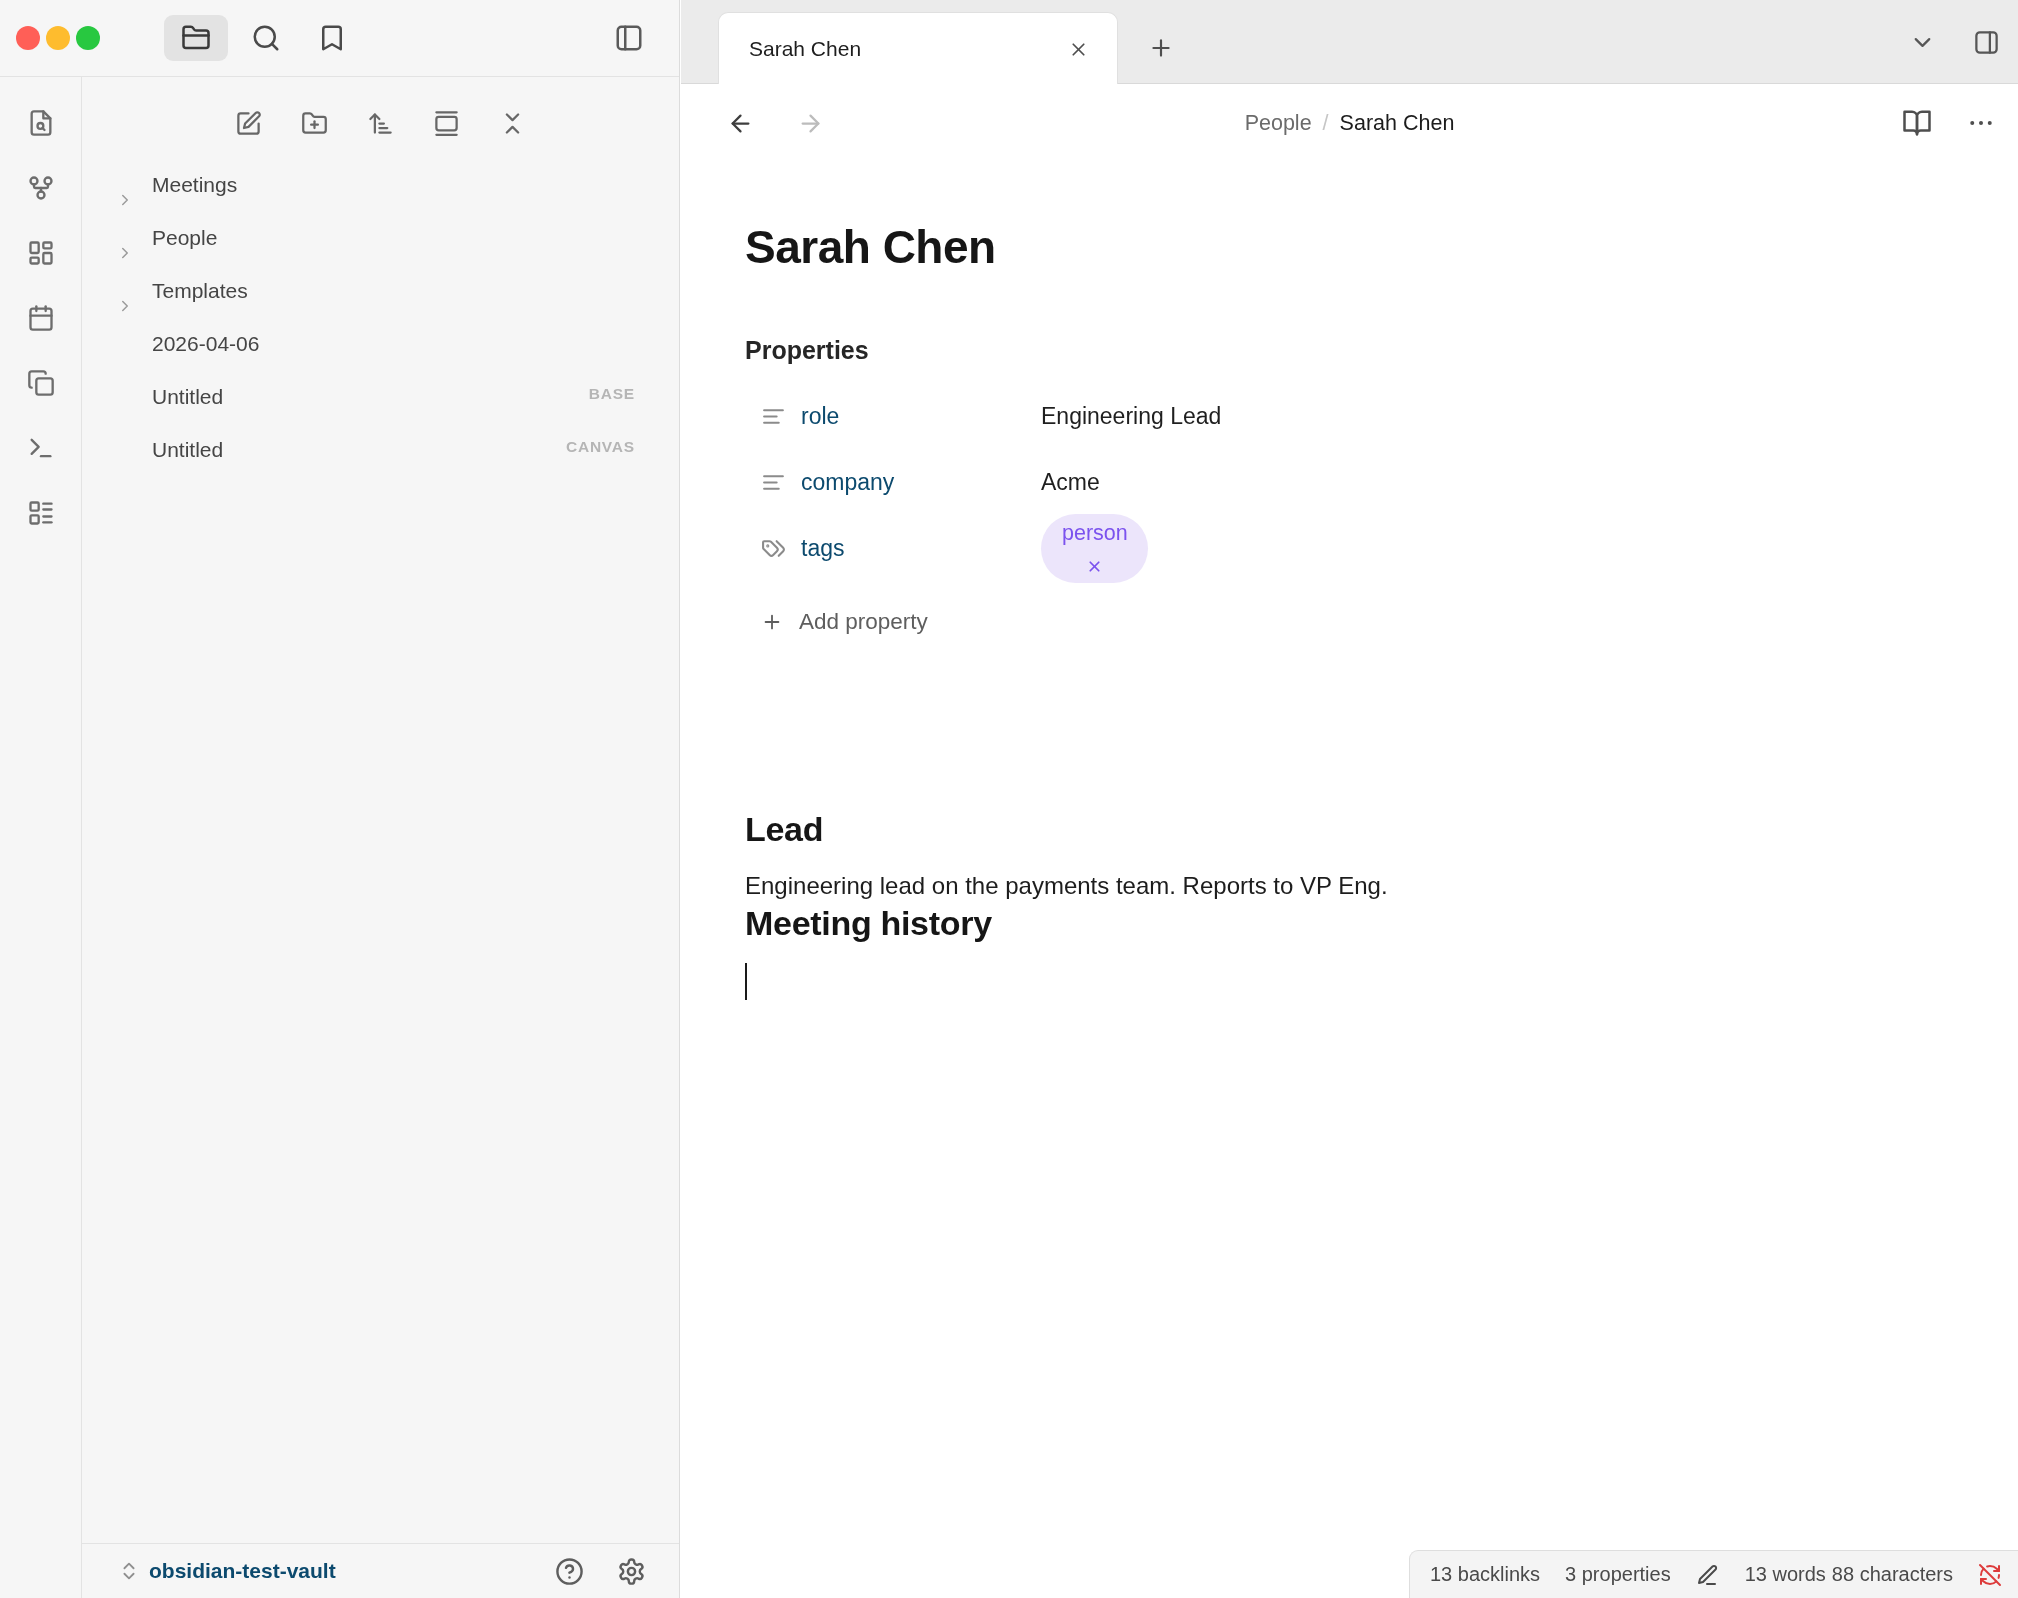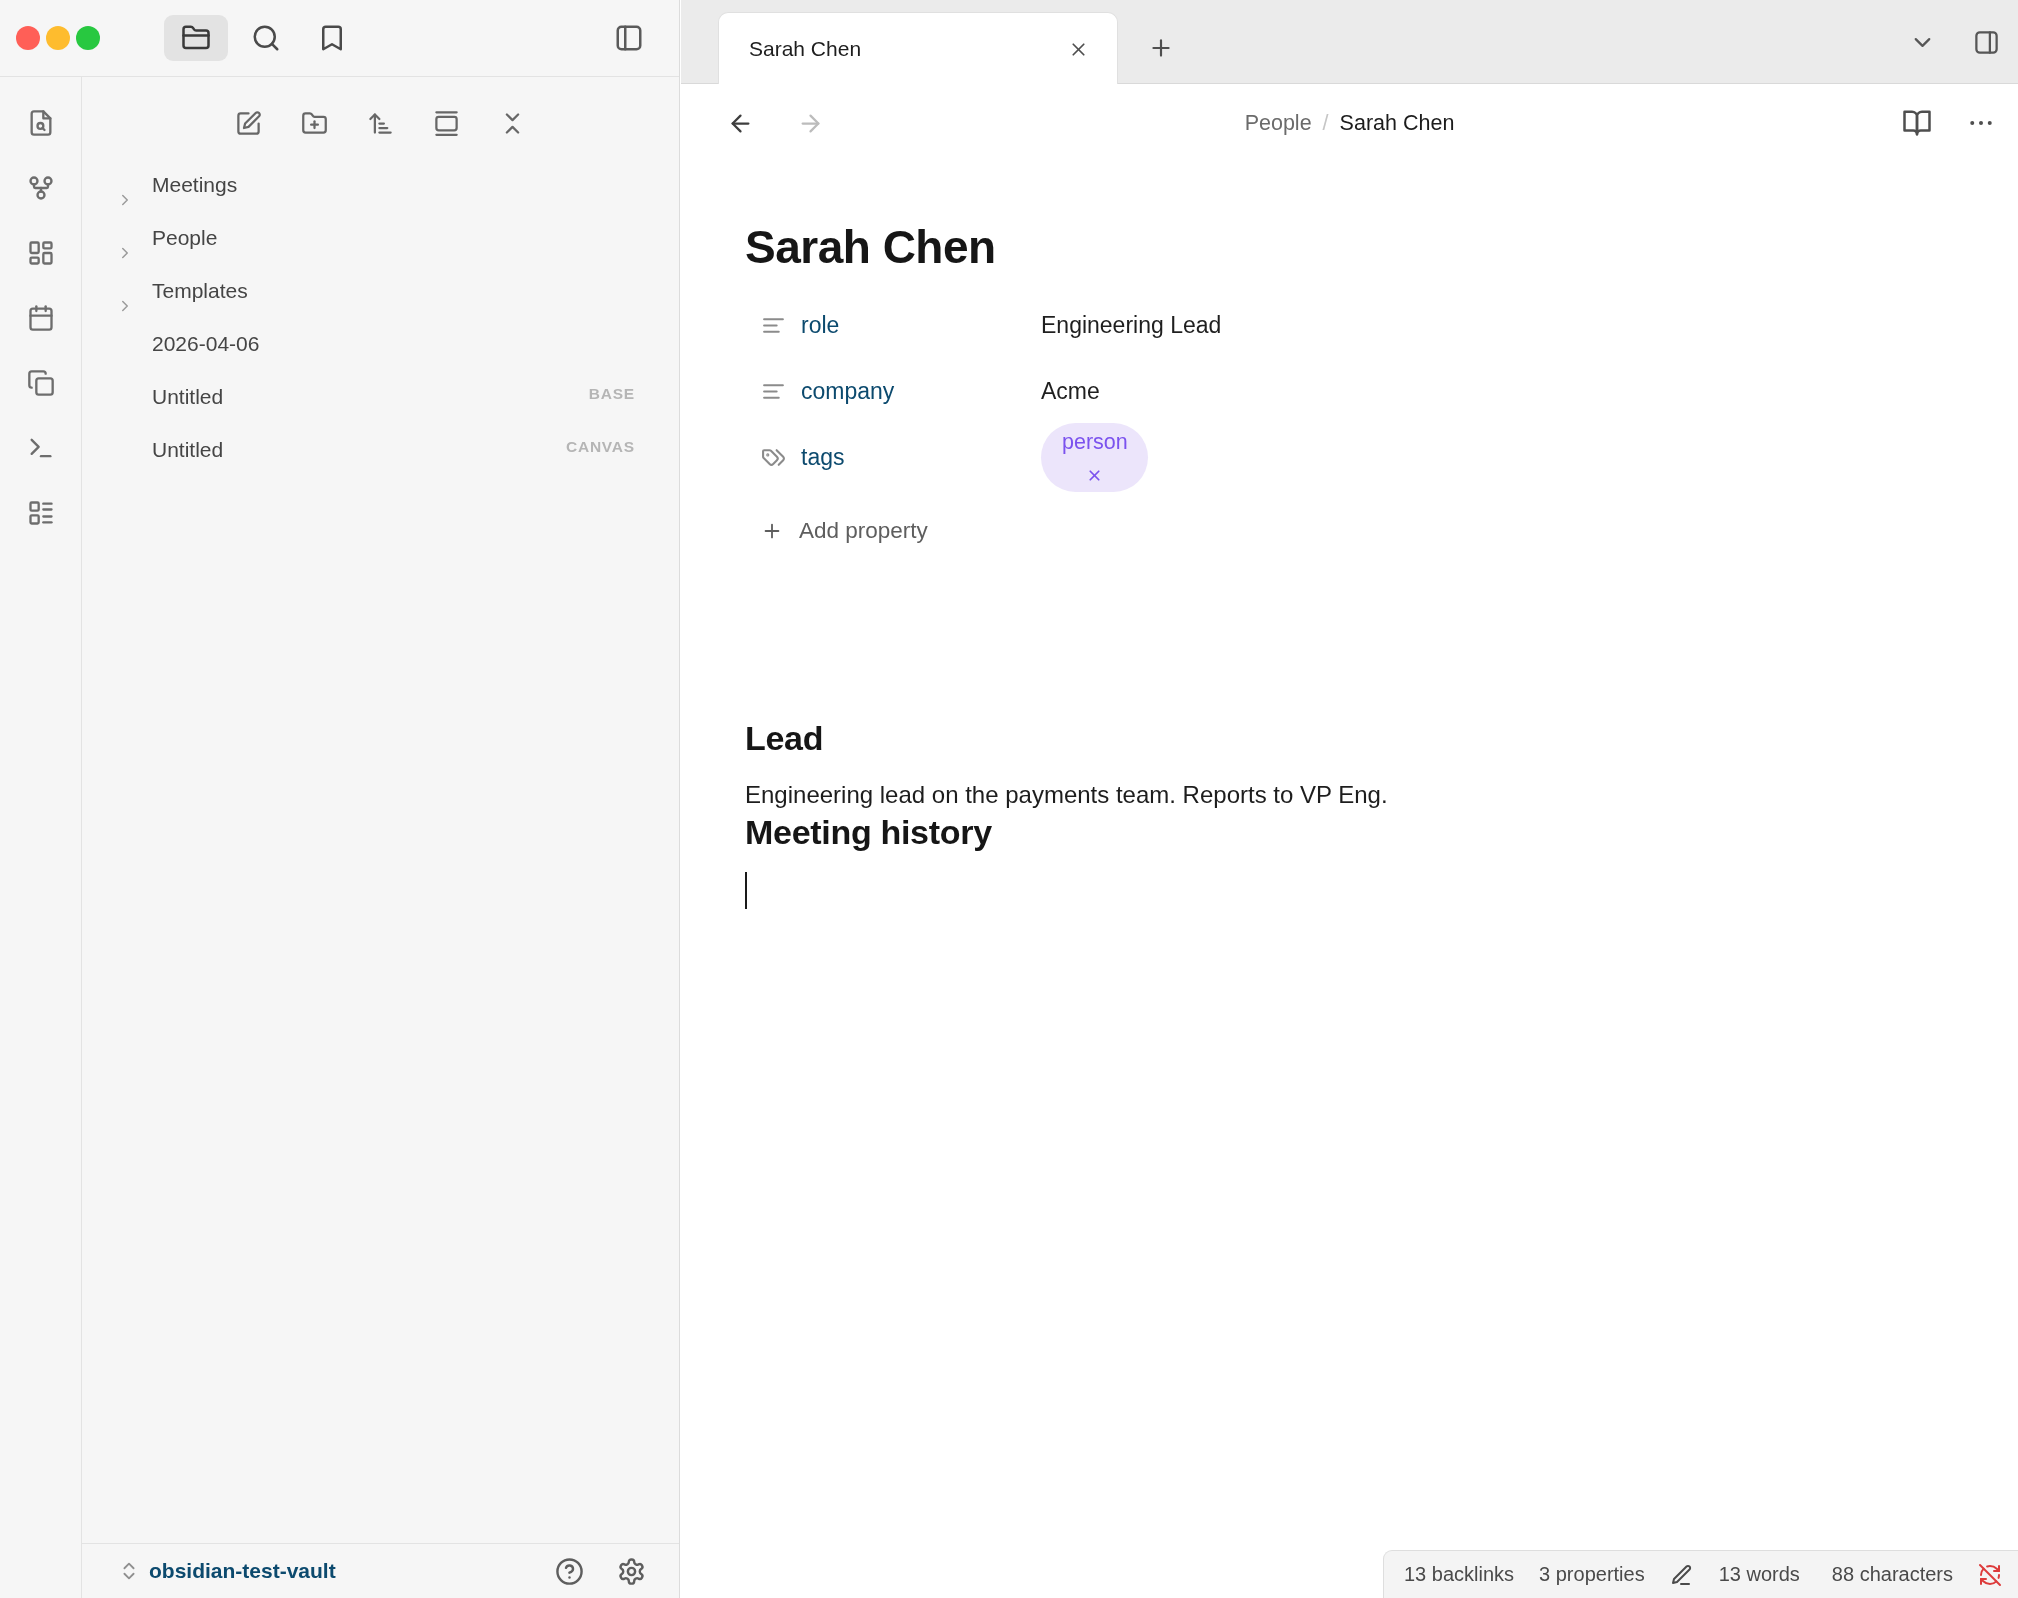--- a/index.html
+++ b/index.html
@@ -138,21 +138,21 @@
   .statusbar {
     position:absolute; right:0; bottom:0; height:48px;
     background:#f4f4f4; border:1px solid #dedede; border-right:none; border-bottom:none;
     border-radius:9px 0 0 0;
     display:flex; align-items:center; gap:25px; padding:0 16px 0 20px;
     font-size:20px; color:#4a4a4a;
   }
   .sb-item { white-space:nowrap; }
   .sb-icon { display:flex; align-items:center; justify-content:center; }
   .sb-icon svg { width:24px; height:24px; }
-  .sb-pair { display:flex; gap:32px; }
+  .sb-pair { display:flex; gap:6px; }
 </style>
 </head>
 <body>
 
 <div class="app">
 
   <div class="left-pane">
 
     <div class="mac-titlebar">
       <div class="traffic">
@@ -469,20 +469,21 @@
                 <circle cx="19" cy="12" r="1.6"></circle>
               </svg>
           </span>
         </div>
       </div>
     </div>
 
     <div class="note-content">
       <h1 class="note-title">Sarah Chen</h1>
 
+      <div class="props-heading">Properties</div>
 
       <div class="props-list">
         <div class="prop-row">
           <div class="prop-key">
             <span class="picon">
               <svg viewBox="0 0 24 24">
                   <path d="M21 6H3"></path>
                   <path d="M15 12H3"></path>
                   <path d="M17 18H3"></path>
                 </svg>

